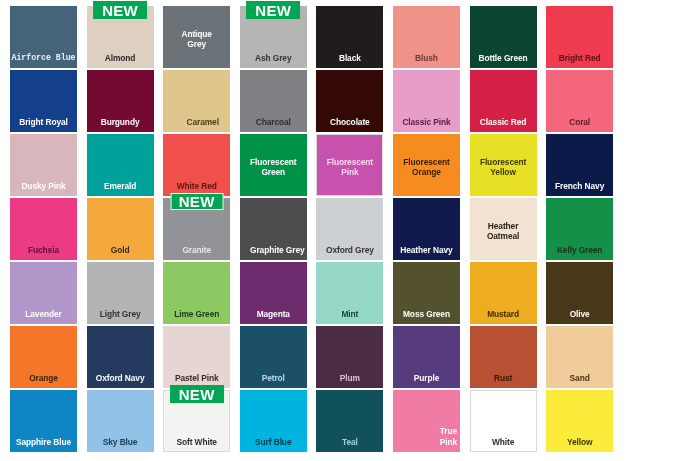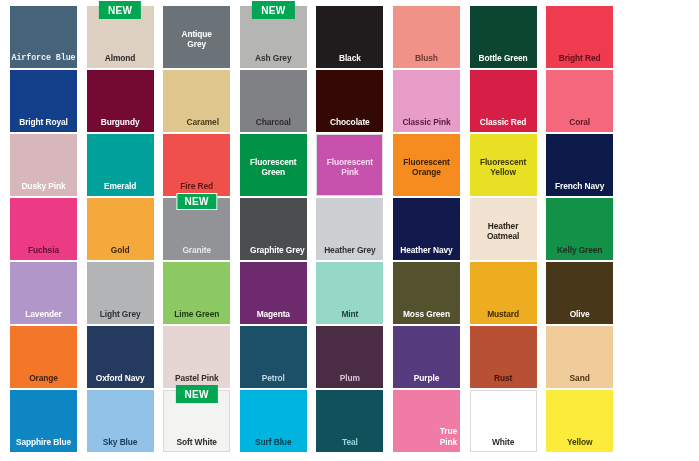--- a/index.html
+++ b/index.html
@@ -69,21 +69,21 @@
   }
 
   .new-badge {
     position: absolute;
     z-index: 3;
     top: -5px;
     left: 50%;
     transform: translateX(-50%);
     background: #00a651;
     color: #ffffff;
-    font-size: 10px;
+    font-size: 15px;
     font-weight: bold;
     letter-spacing: 0.3px;
     padding: 3.5px 9px 3.5px 9px;
     line-height: 11px;
     white-space: nowrap;
   }
   .new-badge.outlined {
     border: 1.5px solid #ffffff;
     padding: 2px 7.5px;
   }
@@ -161,21 +161,21 @@
     <div class="swatch">
       <div class="swatch-fill" style="background: rgb(215, 183, 187);"></div>
       <div class="swatch-label" style="color: rgb(255, 255, 255);">Dusky Pink</div>
     </div>
     <div class="swatch">
       <div class="swatch-fill" style="background: rgb(0, 160, 155);"></div>
       <div class="swatch-label" style="color: rgb(255, 255, 255);">Emerald</div>
     </div>
     <div class="swatch">
       <div class="swatch-fill" style="background: rgb(240, 80, 75);"></div>
-      <div class="swatch-label" style="color: rgb(94, 21, 18);">Fire Red</div>
+      <div class="swatch-label" style="color: rgb(94, 21, 18);">White Red</div>
     </div>
     <div class="swatch two-line">
       <div class="swatch-fill" style="background: rgb(0, 146, 71);"></div>
       <div class="swatch-label" style="color: rgb(255, 255, 255);">Fluorescent<br>Green</div>
     </div>
     <div class="swatch two-line bordered">
       <div class="swatch-fill" style="background: rgb(198, 82, 174);"></div>
       <div class="swatch-label" style="color: rgb(248, 217, 240);">Fluorescent<br>Pink</div>
     </div>
     <div class="swatch two-line">
@@ -202,21 +202,21 @@
       <div class="swatch-fill" style="background: rgb(145, 147, 150);"></div>
       <div class="new-badge outlined" style="background: rgb(0, 166, 81);">NEW</div>
       <div class="swatch-label" style="color: rgb(230, 230, 230);">Granite</div>
     </div>
     <div class="swatch">
       <div class="swatch-fill" style="background: rgb(76, 77, 79);"></div>
       <div class="swatch-label" style="color: rgb(255, 255, 255); margin-left: 8px;">Graphite Grey</div>
     </div>
     <div class="swatch">
       <div class="swatch-fill" style="background: rgb(205, 208, 210);"></div>
-      <div class="swatch-label" style="color: rgb(47, 49, 51);">Heather Grey</div>
+      <div class="swatch-label" style="color: rgb(47, 49, 51);">Oxford Grey</div>
     </div>
     <div class="swatch">
       <div class="swatch-fill" style="background: rgb(18, 26, 77);"></div>
       <div class="swatch-label" style="color: rgb(255, 255, 255);">Heather Navy</div>
     </div>
     <div class="swatch two-line">
       <div class="swatch-fill" style="background: rgb(241, 226, 209);"></div>
       <div class="swatch-label" style="color: rgb(44, 36, 25);">Heather<br>Oatmeal</div>
     </div>
     <div class="swatch">

